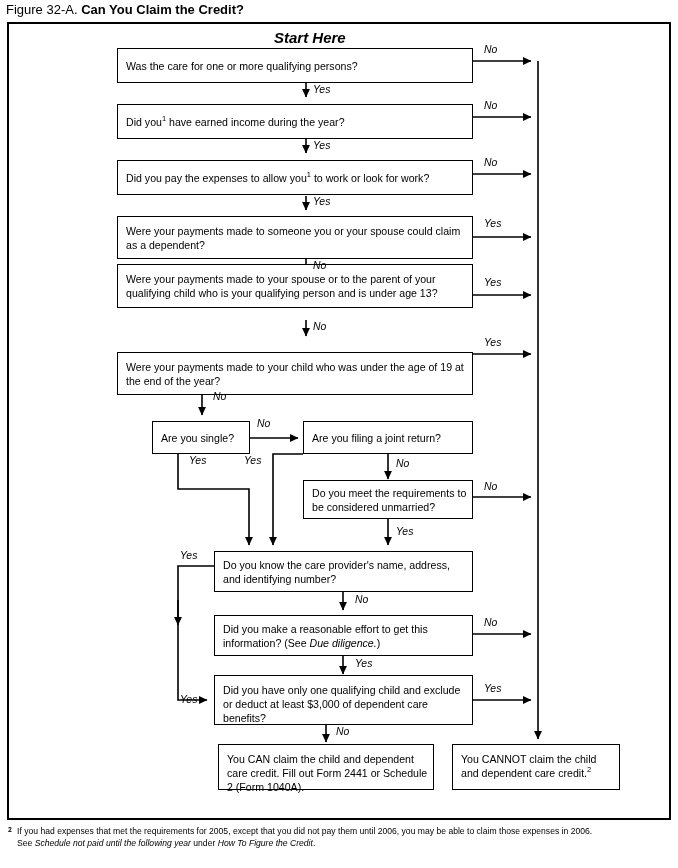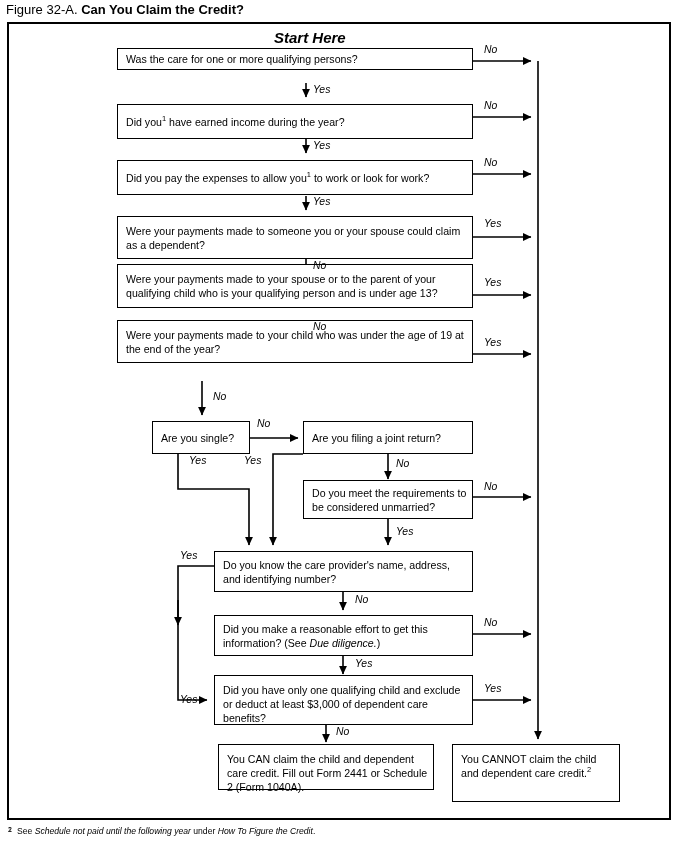--- a/index.html
+++ b/index.html
@@ -87,41 +87,41 @@
     <path d="M343,656 L343,674" marker-end="url(#ah)"></path>
 
     <path d="M473,700 L531,700" marker-end="url(#ah)"></path>
 
     <path d="M326,725 L326,742" marker-end="url(#ah)"></path>
   </g>
 </svg>
 
 <div class="lbl b" style="left:274px;top:29px;">Start Here</div>
 
-<div class="fc-box mid" style="left:117px;top:48px;width:356px;height:22px;">
+<div class="fc-box mid" style="left:117px;top:48px;width:356px;height:35px;">
   <div class="txt">Was the care for one or more qualifying persons?</div>
 </div>
 
 <div class="fc-box mid" style="left:117px;top:104px;width:356px;height:35px;">
   <div class="txt"><span>Did you</span><sup>1</sup><span> have earned income during the year?</span></div>
 </div>
 
 <div class="fc-box mid" style="left:117px;top:160px;width:356px;height:35px;">
   <div class="txt"><span>Did you pay the expenses to allow you</span><sup>1</sup><span> to work or look for work?</span></div>
 </div>
 
 <div class="fc-box" style="left:117px;top:216px;width:356px;height:43px;">
   <div class="txt">Were your payments made to someone you or your spouse could claim as a dependent?</div>
 </div>
 
 <div class="fc-box" style="left:117px;top:264px;width:356px;height:44px;">
   <div class="txt">Were your payments made to your spouse or to the parent of your qualifying child who is your qualifying person and is under age 13?</div>
 </div>
 
-<div class="fc-box" style="left:117px;top:320px;width:356px;height:43px;">
+<div class="fc-box" style="left:117px;top:352px;width:356px;height:43px;">
   <div class="txt">Were your payments made to your child who was under the age of 19 at the end of the year?</div>
 </div>
 
 <div class="fc-box mid" style="left:152px;top:421px;width:98px;height:33px;">
   <div class="txt">Are you single?</div>
 </div>
 
 <div class="fc-box mid" style="left:303px;top:421px;width:170px;height:33px;padding-left:38px;">
   <div class="txt">Are you filing a joint return?</div>
 </div>
@@ -139,21 +139,21 @@
 </div>
 
 <div class="fc-box" style="left:214px;top:675px;width:259px;height:50px;">
   <div class="txt">Did you have only one qualifying child and exclude or deduct at least $3,000 of dependent care benefits?</div>
 </div>
 
 <div class="fc-box" style="left:218px;top:744px;width:216px;height:46px;">
   <div class="txt">You CAN claim the child and dependent care credit. Fill out Form 2441 or Schedule 2 (Form 1040A).</div>
 </div>
 
-<div class="fc-box" style="left:452px;top:744px;width:168px;height:58px;">
+<div class="fc-box" style="left:452px;top:744px;width:168px;height:46px;">
   <div class="txt"><span>You CANNOT claim the child and dependent care credit.</span><sup>2</sup></div>
 </div>
 
 <div class="lbl" style="left:484px;top:44px;">No</div>
 <div class="lbl" style="left:313px;top:84px;">Yes</div>
 <div class="lbl" style="left:484px;top:100px;">No</div>
 <div class="lbl" style="left:313px;top:140px;">Yes</div>
 <div class="lbl" style="left:484px;top:157px;">No</div>
 <div class="lbl" style="left:313px;top:196px;">Yes</div>
 <div class="lbl" style="left:484px;top:218px;">Yes</div>
@@ -174,18 +174,18 @@
 <div class="lbl" style="left:355px;top:658px;">Yes</div>
 <div class="lbl" style="left:180px;top:694px;">Yes</div>
 <div class="lbl" style="left:484px;top:683px;">Yes</div>
 <div class="lbl" style="left:336px;top:726px;">No</div>
 
 <div id="footnotes">
   <div class="fn">
     <span class="mk">1</span>
   </div>
   <div class="fn">
-    <span class="mk">2</span>
+    <span class="mk">2</span><span>If you had expenses that met the requirements for 2005, except that you did not pay them until 2006, you may be able to claim those expenses in 2006.</span>
   </div>
   <div class="cont">
     <span>See </span><span class="ital">Schedule not paid until the following year</span><span> under </span><span class="ital">How To Figure the Credit</span><span>.</span>
   </div>
 </div>
 
 </body></html>

